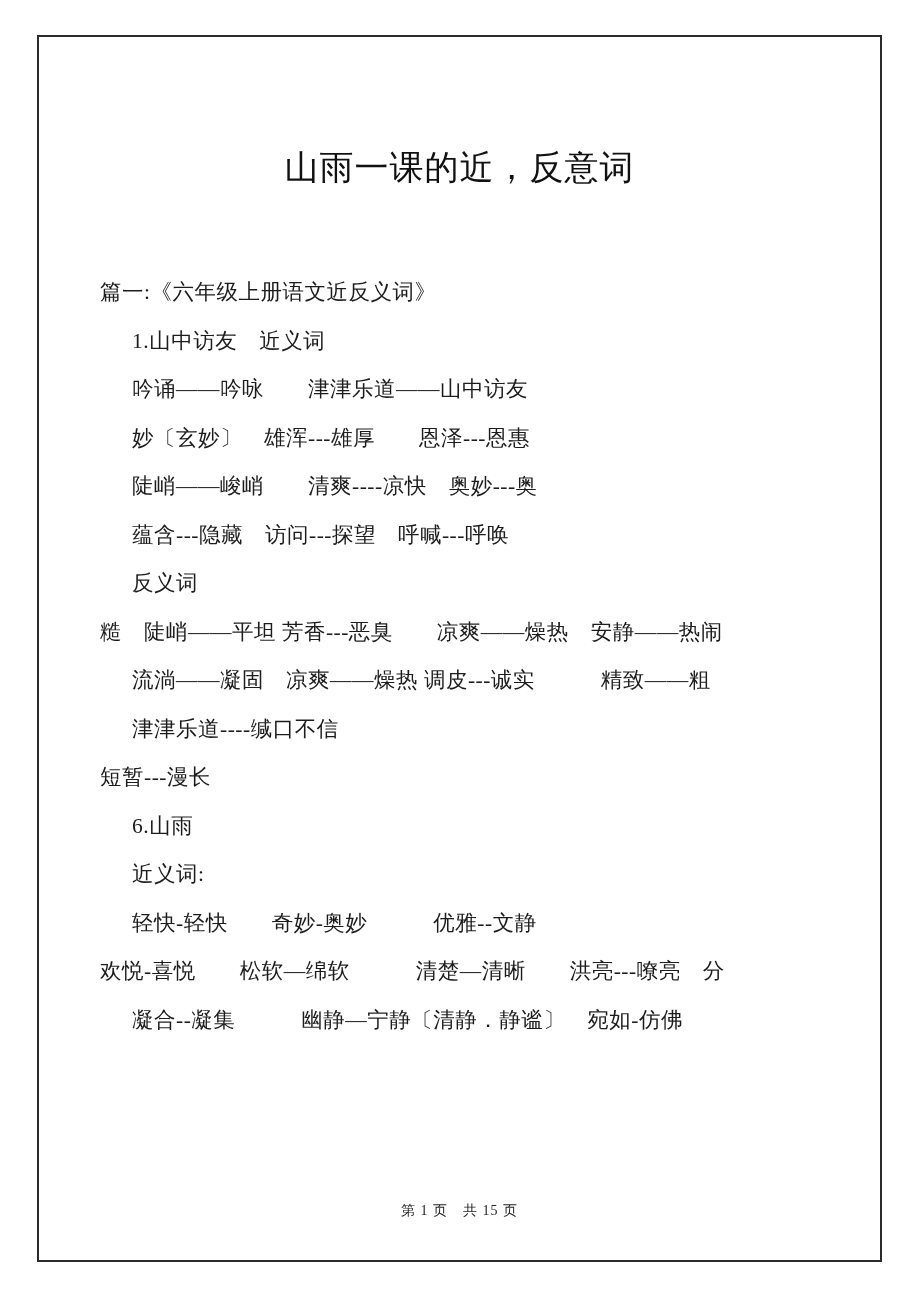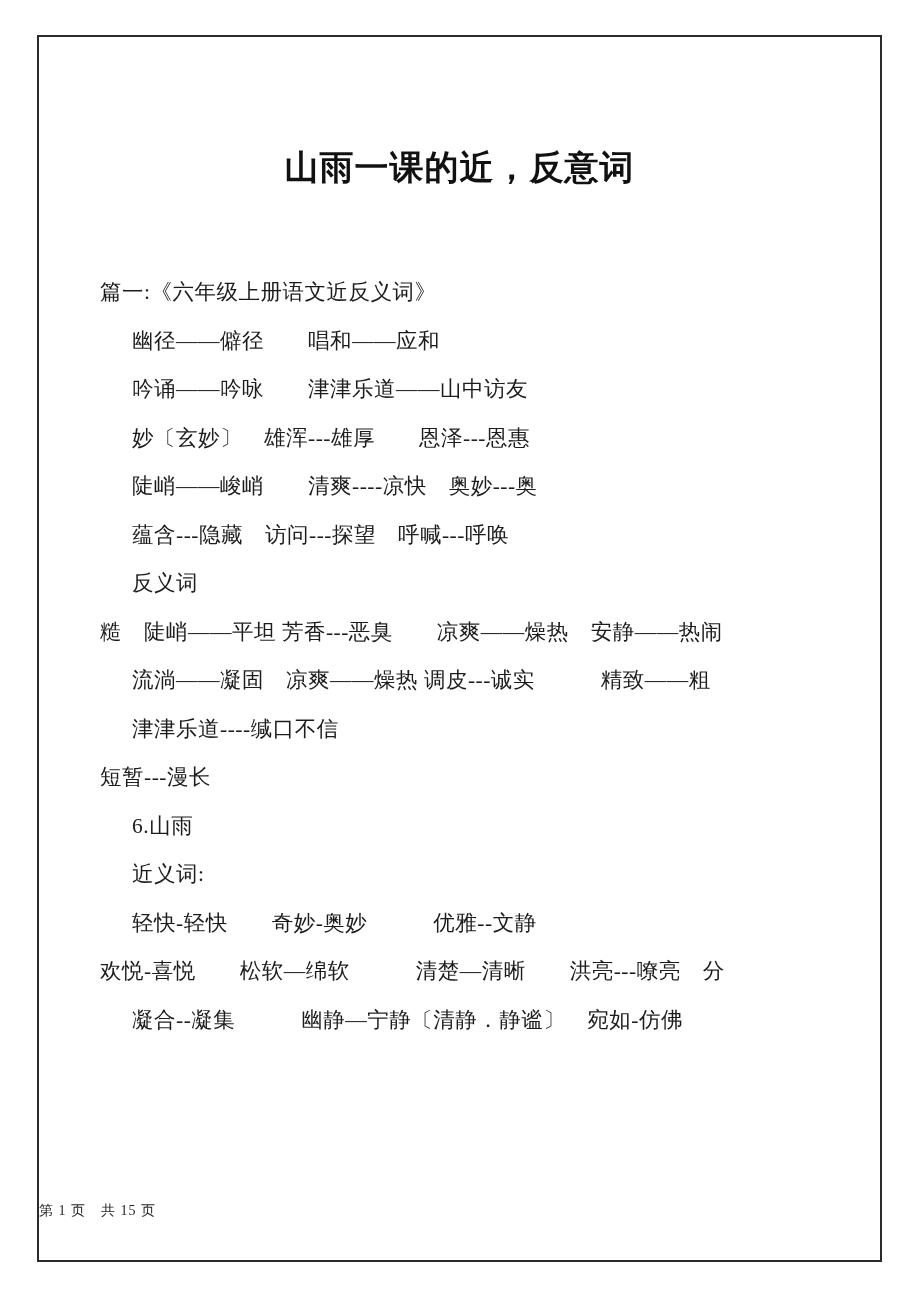--- a/index.html
+++ b/index.html
@@ -25,21 +25,21 @@
     box-sizing: border-box;
   }
   .title {
     position: absolute;
     top: 108px;
     left: 0;
     right: 0;
     margin: 0;
     text-align: center;
     font-size: 34px;
-    font-weight: bold;
+    font-weight: normal;
     letter-spacing: 1px;
     color: #111111;
   }
   .content {
     position: absolute;
     top: 231px;
     left: 61px;
     width: 745px;
     font-size: 21.5px;
     letter-spacing: 0.5px;
@@ -50,35 +50,36 @@
     white-space: pre;
   }
   .line.indent {
     text-indent: 32px;
   }
   .footer {
     position: absolute;
     left: 0;
     right: 0;
     bottom: 40px;
+    text-align: center;
     font-size: 14px;
     letter-spacing: 1px;
     color: #222222;
   }
 </style>
 </head>
 <body>
 
 <div class="frame">
   <h1 class="title">山雨一课的近，反意词</h1>
 
   <div class="content">
 
   <div class="line">篇一:《六年级上册语文近反义词》</div>
-      <div class="line indent">幽径——僻径　　唱和——应和</div>
+      <div class="line indent">1.山中访友　近义词</div>
       <div class="line indent">吟诵——吟咏　　津津乐道——山中访友</div>
       <div class="line indent">妙〔玄妙〕　雄浑---雄厚　　恩泽---恩惠</div>
       <div class="line indent">陡峭——峻峭　　清爽----凉快　奥妙---奥</div>
       <div class="line indent">蕴含---隐藏　访问---探望　呼喊---呼唤</div>
       <div class="line indent">反义词</div>
       <div class="line">糙　陡峭——平坦 芳香---恶臭　　凉爽——燥热　安静——热闹</div>
       <div class="line indent">流淌——凝固　凉爽——燥热 调皮---诚实　　　精致——粗</div>
       <div class="line indent">津津乐道----缄口不信</div>
       <div class="line">短暂---漫长</div>
       <div class="line indent">6.山雨</div>

